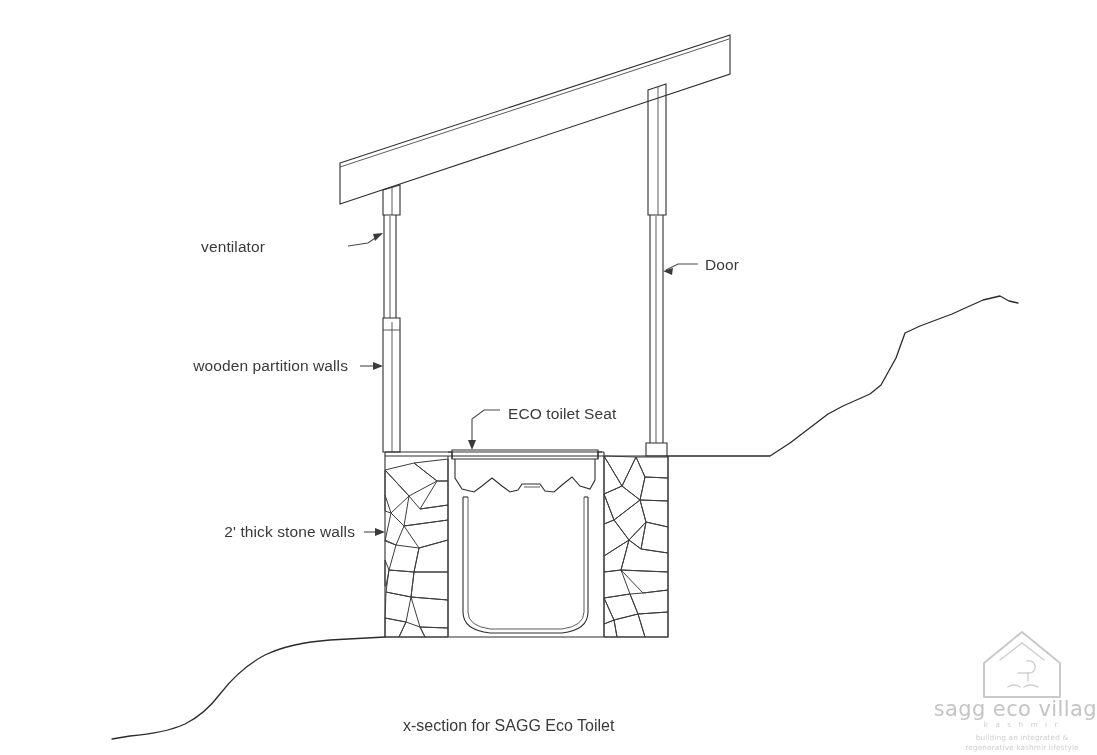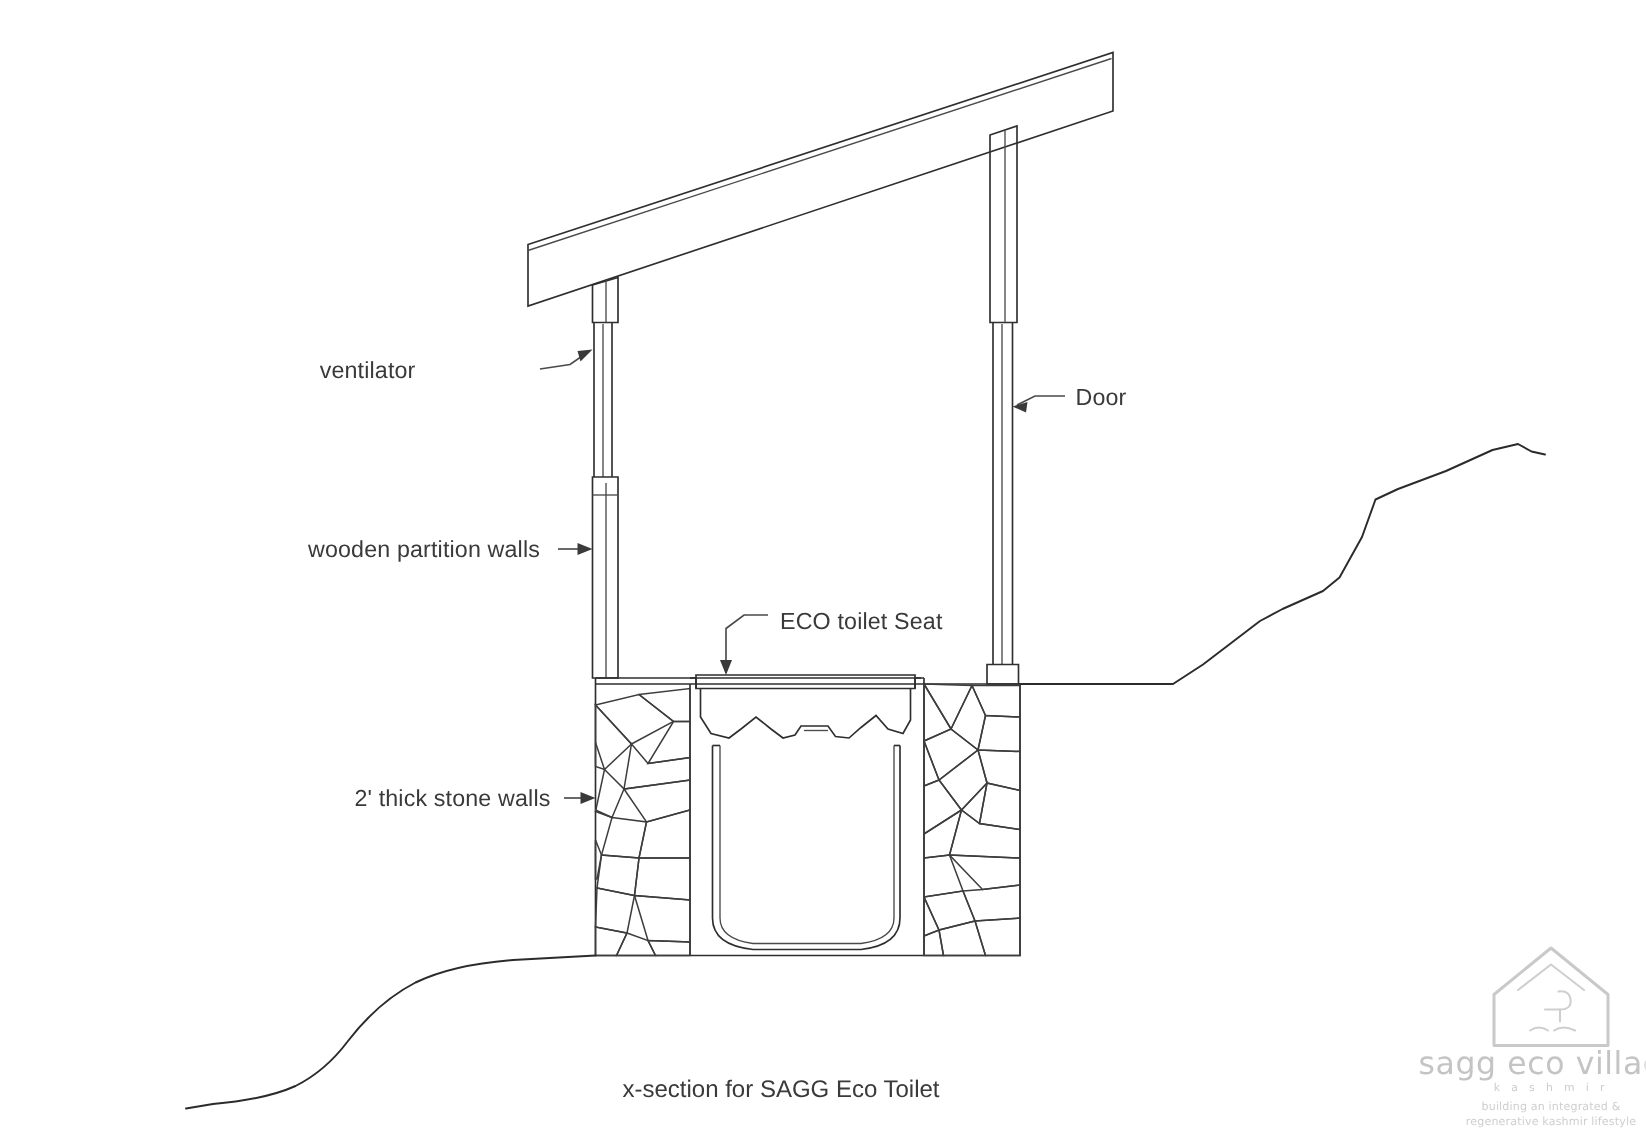--- a/index.html
+++ b/index.html
@@ -10,21 +10,21 @@
   }
   body {
     width: 1097px;
     height: 755px;
     position: relative;
     overflow: hidden;
     font-family: "Liberation Sans", sans-serif;
   }
   #drawing-root {
     position: absolute;
-    left: 12px;
+    left: 0;
     top: 0;
     width: 909px;
     height: 755px;
   }
   svg#cad {
     display: block;
     width: 1097px;
     height: 755px;
     background: #ffffff;
   }

